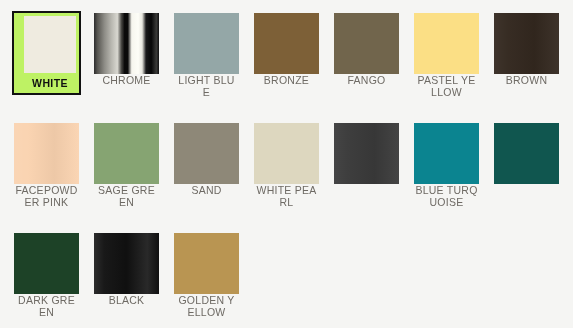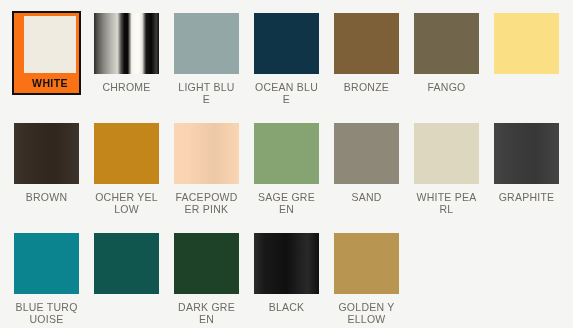--- a/index.html
+++ b/index.html
@@ -43,21 +43,21 @@
     width: 100%;
     display: flex;
     flex-direction: column;
     align-items: center;
     border: 2px solid transparent;
     background: transparent;
     padding: 0;
   }
   .swatch-cell.is-selected .swatch-inner {
     border-color: #111111;
-    background: #f97316;
+    background: #bef264;
     padding: 3px 3px 2px 10px;
   }
 
   .swatch-chip {
     width: 100%;
     height: 61px;
     position: relative;
     overflow: hidden;
   }
   .swatch-cell.is-selected .swatch-chip {
@@ -98,21 +98,20 @@
       #f6f5ee 58%,
       #fdfdf7 68%,
       #e9e8e0 74%,
       #19191a 80%,
       #070707 88%,
       #3a3a38 96%,
       #111111 100%);
   }
 
   .swatch-label {
-    margin-top: 7px;
     font-size: 10.5px;
     line-height: 12px;
     letter-spacing: 0.25px;
     text-align: center;
     color: #6e6a64;
     text-transform: uppercase;
     word-break: break-all;
     width: 100%;
     padding: 0 1px;
     box-sizing: border-box;
@@ -149,67 +148,52 @@
     <div class="swatch-cell">
       <div class="swatch-inner">
         <div class="swatch-chip " style="background: rgb(148, 167, 167);">
           <div class="sheen"></div>
         </div>
         <div class="swatch-label">LIGHT BLUE</div>
       </div>
     </div>
     <div class="swatch-cell">
       <div class="swatch-inner">
-        <div class="swatch-chip " style="background: rgb(15, 52, 72);">
-          <div class="sheen"></div>
-        </div>
-        <div class="swatch-label">OCEAN BLUE</div>
-      </div>
-    </div>
-    <div class="swatch-cell">
-      <div class="swatch-inner">
         <div class="swatch-chip " style="background: rgb(125, 96, 55);">
           <div class="sheen"></div>
         </div>
         <div class="swatch-label">BRONZE</div>
       </div>
     </div>
     <div class="swatch-cell">
       <div class="swatch-inner">
         <div class="swatch-chip " style="background: rgb(113, 101, 76);">
           <div class="sheen"></div>
         </div>
         <div class="swatch-label">FANGO</div>
       </div>
     </div>
     <div class="swatch-cell">
       <div class="swatch-inner">
         <div class="swatch-chip " style="background: rgb(251, 223, 133);">
           <div class="sheen"></div>
         </div>
+        <div class="swatch-label">PASTEL YELLOW</div>
       </div>
     </div>
     <div class="swatch-cell">
       <div class="swatch-inner">
         <div class="swatch-chip fin-matte" style="background: rgb(51, 40, 31);">
           <div class="sheen"></div>
         </div>
         <div class="swatch-label">BROWN</div>
       </div>
     </div>
     <div class="swatch-cell">
       <div class="swatch-inner">
-        <div class="swatch-chip " style="background: rgb(194, 134, 26);">
-          <div class="sheen"></div>
-        </div>
-        <div class="swatch-label">OCHER YELLOW</div>
-      </div>
-    </div>
-    <div class="swatch-cell">
-      <div class="swatch-inner">
         <div class="swatch-chip fin-matte" style="background: rgb(250, 211, 176);">
           <div class="sheen"></div>
         </div>
         <div class="swatch-label">FACEPOWDER PINK</div>
       </div>
     </div>
     <div class="swatch-cell">
       <div class="swatch-inner">
         <div class="swatch-chip " style="background: rgb(134, 164, 114);">
           <div class="sheen"></div>
@@ -231,21 +215,20 @@
           <div class="sheen"></div>
         </div>
         <div class="swatch-label">WHITE PEARL</div>
       </div>
     </div>
     <div class="swatch-cell">
       <div class="swatch-inner">
         <div class="swatch-chip fin-matte" style="background: rgb(58, 58, 58);">
           <div class="sheen"></div>
         </div>
-        <div class="swatch-label">GRAPHITE</div>
       </div>
     </div>
     <div class="swatch-cell">
       <div class="swatch-inner">
         <div class="swatch-chip " style="background: rgb(11, 132, 144);">
           <div class="sheen"></div>
         </div>
         <div class="swatch-label">BLUE TURQUOISE</div>
       </div>
     </div>

